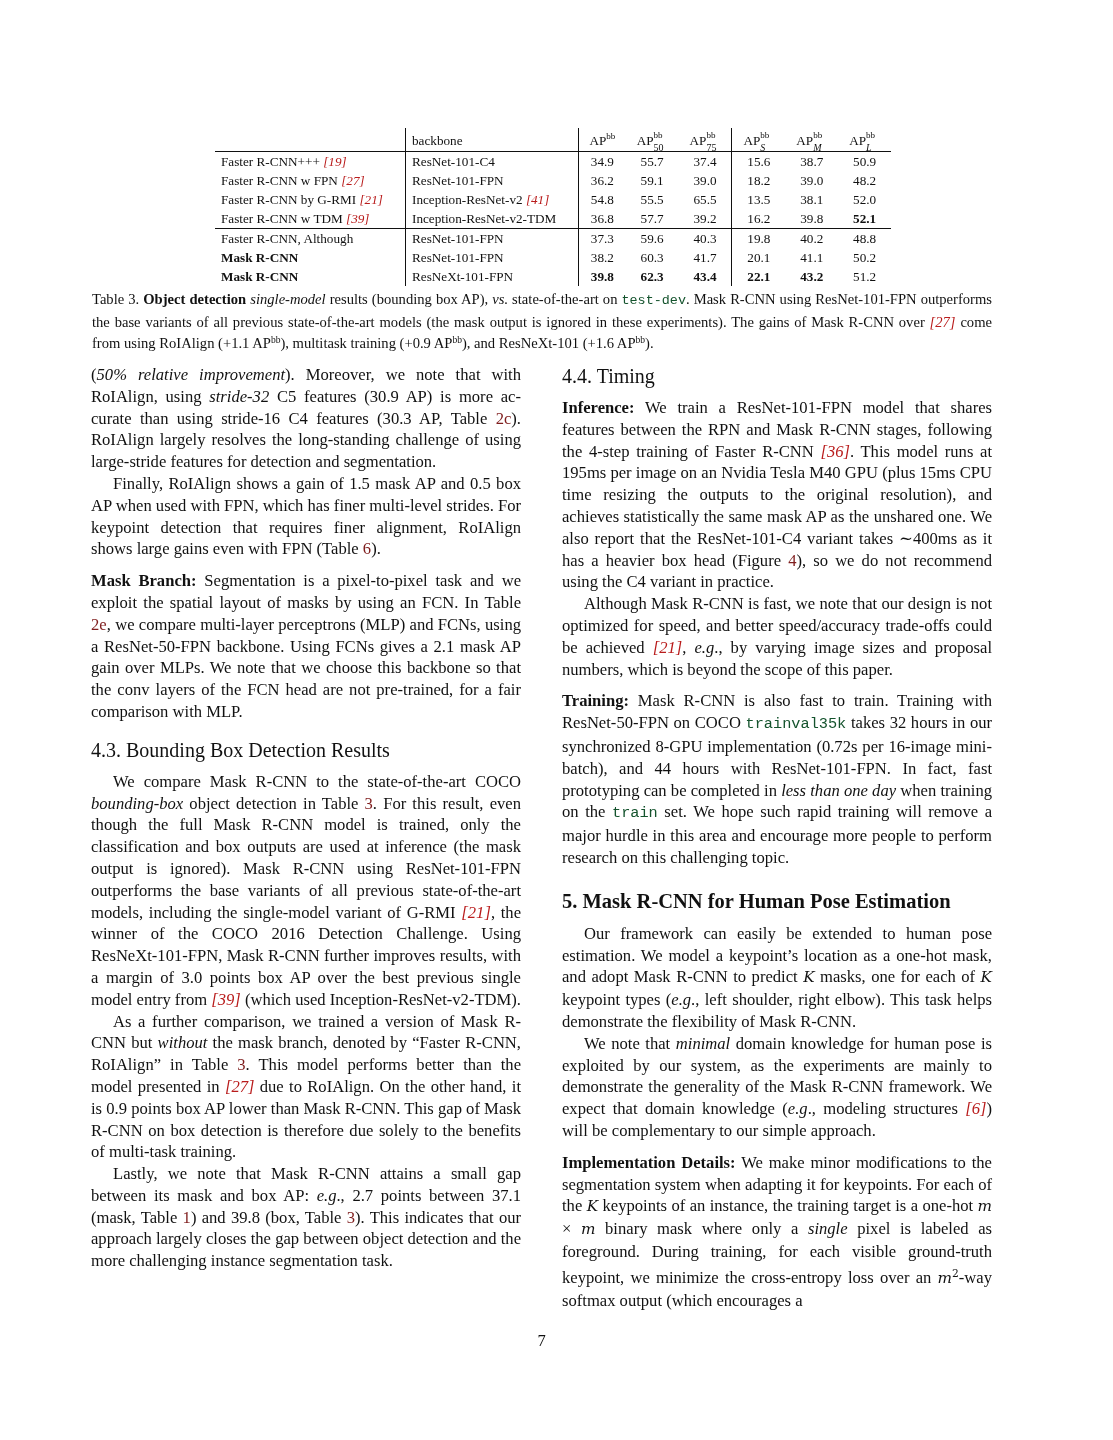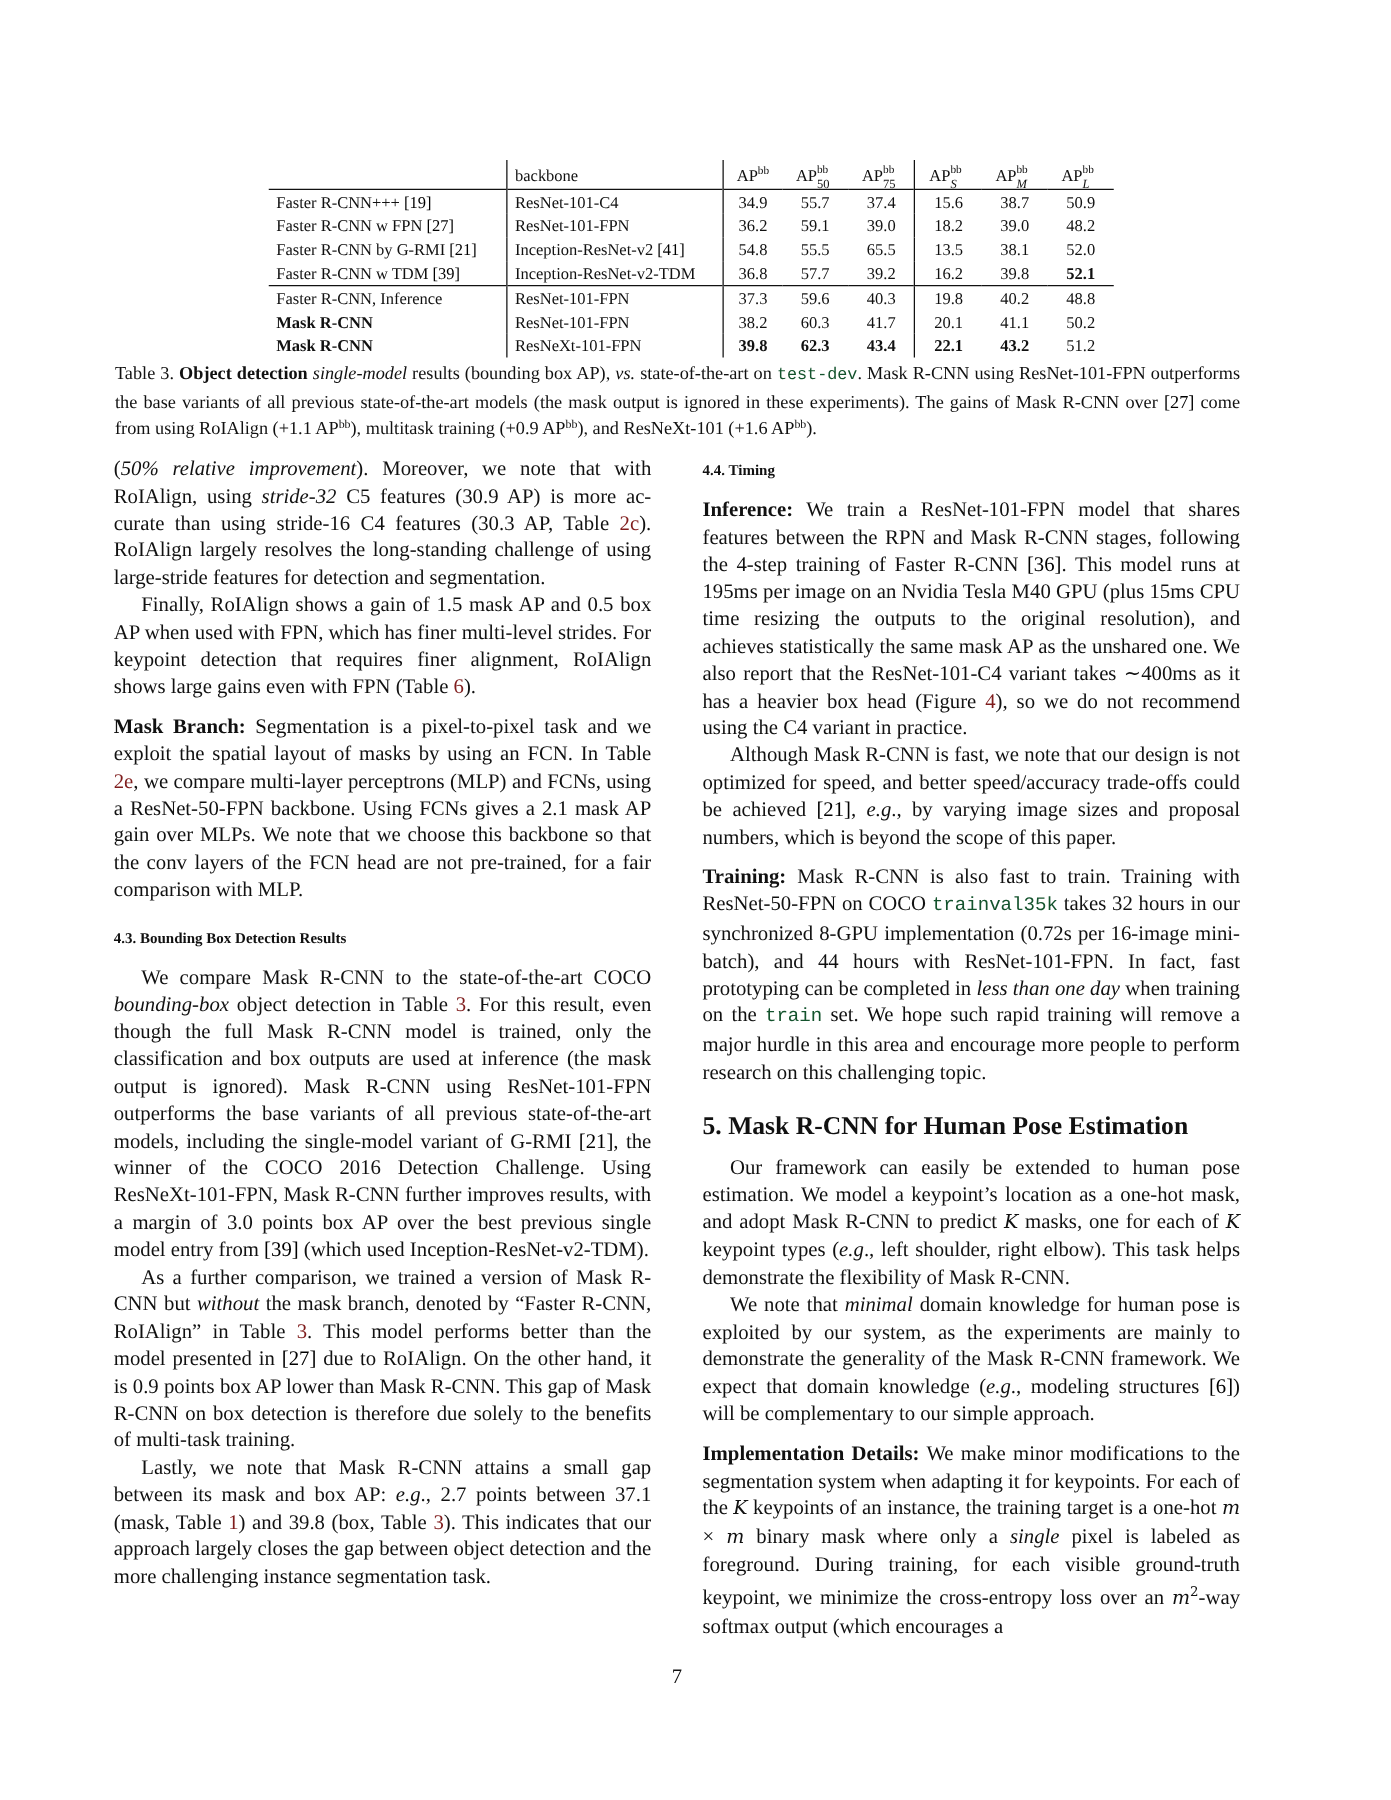--- a/index.html
+++ b/index.html
@@ -1,21 +1,21 @@
 <!DOCTYPE html>
 <html><head>
   <meta charset="utf-8">
   <style>
     html, body { margin: 0; padding: 0; background: #ffffff; }
     body {
       width: 1113px; height: 1440px; position: relative; overflow: hidden;
       font-family: "Liberation Serif", "DejaVu Serif", serif;
       color: #111111;
     }
-    .cite { color: #000000; }
+    .cite { color: #b91c1c; font-style: italic; }
     .ref { color: #7f1d1d; }
     .mono { font-family: "Liberation Mono", "DejaVu Sans Mono", monospace; font-size: 0.92em; color: #14532d; }
     i, em { font-style: italic; }
     b { font-weight: bold; }
 
     
     .tbl-wrap { position: absolute; left: 215px; top: 128px; width: 680px; }
     table.res { border-collapse: collapse; font-size: 13.2px; line-height: 19px; width: 676px; }
     table.res th, table.res td { padding: 0 6px; white-space: nowrap; font-weight: normal; }
     table.res thead th { height: 22px; vertical-align: bottom; padding-bottom: 1px; }
@@ -40,21 +40,21 @@
     }
     .caption sup { font-size: 9.5px; vertical-align: 5px; line-height: 0; }
 
     
     .col { position: absolute; width: 430px; font-size: 16.6px; line-height: 21.8px; text-align: justify; hyphens: manual; }
     .col.left { left: 91px; top: 364px; }
     .col.right { left: 562px; top: 364px; }
     .col p { margin: 0; }
     .col p.ind { text-indent: 22px; }
     .col p.gap { margin-top: 10px; }
-    .col h3 { font-size: 12px; font-weight: bold; margin: 0; line-height: 24px; }
+    .col h3 { font-size: 20px; font-weight: normal; margin: 0; line-height: 24px; }
     .col h2 { font-size: 20.5px; font-weight: bold; margin: 0; line-height: 26px; }
     .col .h-gap-before { margin-top: 15px; }
     .col .h-gap-after { margin-bottom: 9px; }
     .math { font-style: italic; font-family: "DejaVu Serif", serif; font-size: 0.92em; }
     .math sup { font-style: normal; font-size: 0.7em; }
 
     .page-num { position: absolute; left: 0; width: 1083px; top: 1331px; text-align: center; font-size: 16.5px; }
   </style>
 </head>
 <body>
@@ -108,21 +108,21 @@
           <td class="method"><span>Faster R-CNN w TDM </span><span class="cite">[39]</span></td>
           <td class="bb vl"><span>Inception-ResNet-v2-TDM</span><span class="cite"></span></td>
           <td class="num vl">36.8</td>
           <td class="num">57.7</td>
           <td class="num">39.2</td>
           <td class="num vl">16.2</td>
           <td class="num">39.8</td>
           <td class="num bold">52.1</td>
         </tr>
         <tr class="grp-start">
-          <td class="method"><span>Faster R-CNN, Inference</span><span class="cite"></span></td>
+          <td class="method"><span>Faster R-CNN, Although</span><span class="cite"></span></td>
           <td class="bb vl"><span>ResNet-101-FPN</span><span class="cite"></span></td>
           <td class="num vl">37.3</td>
           <td class="num">59.6</td>
           <td class="num">40.3</td>
           <td class="num vl">19.8</td>
           <td class="num">40.2</td>
           <td class="num">48.8</td>
         </tr>
         <tr>
           <td class="method bold"><span>Mask R-CNN</span><span class="cite"></span></td>

